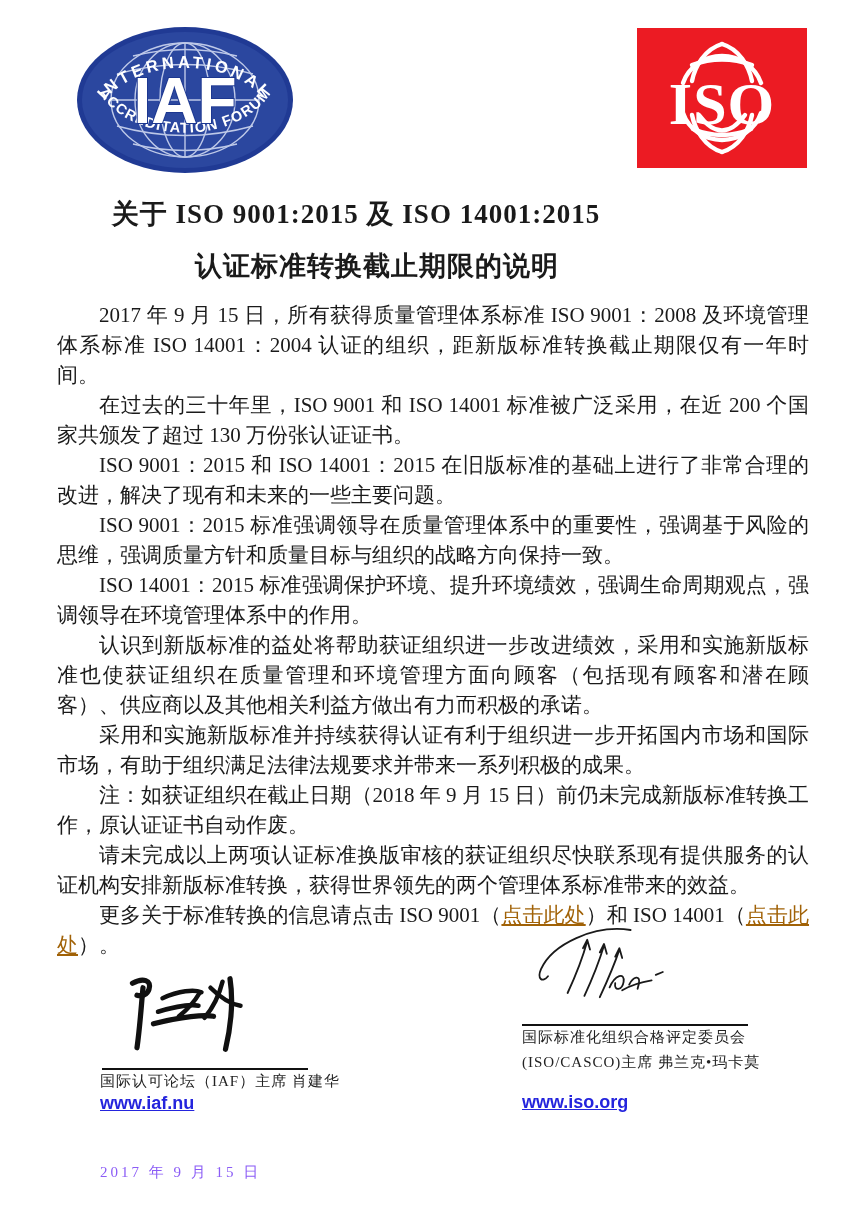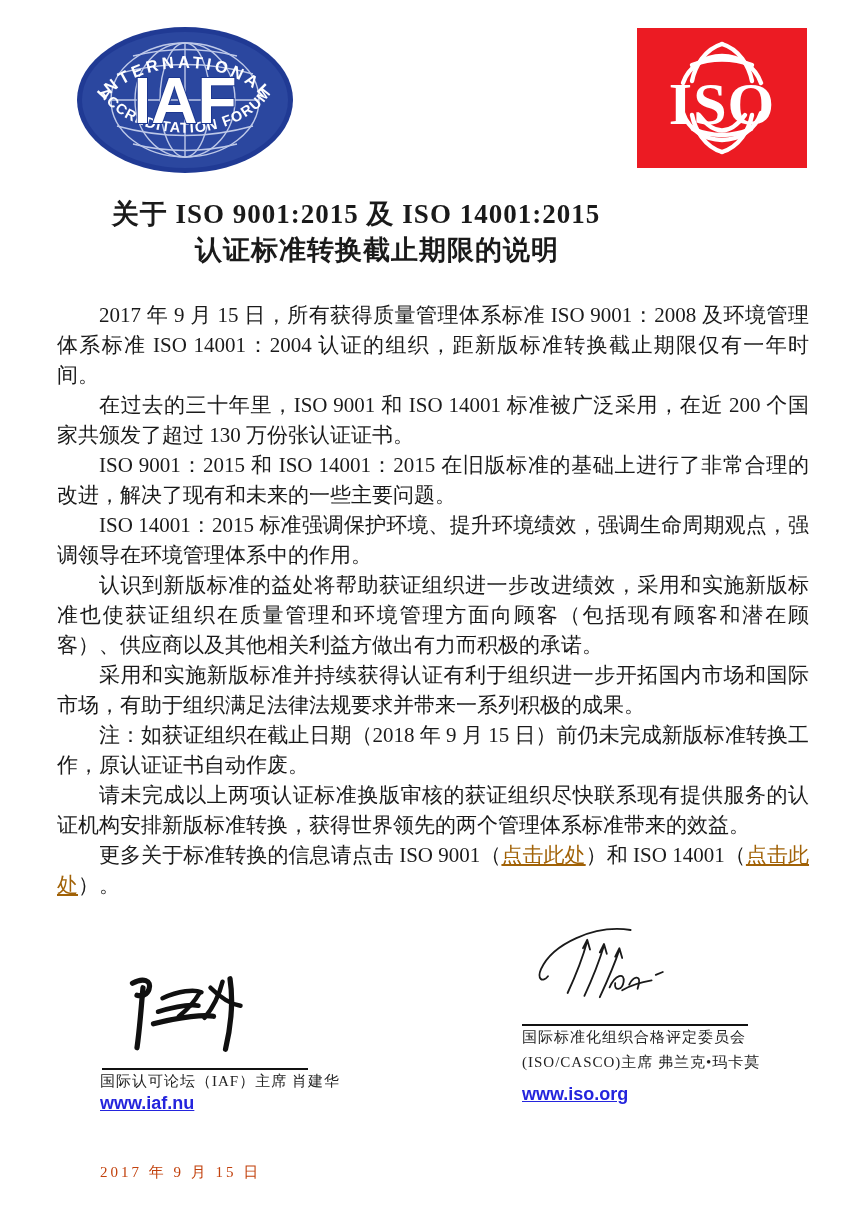--- a/index.html
+++ b/index.html
@@ -14,21 +14,21 @@
     font-family: "Liberation Serif", "DejaVu Serif", serif;
     color: #1a1a1a;
   }
   .iaf-logo { position: absolute; left: 75px; top: 25px; width: 220px; height: 150px; }
   .iso-logo { position: absolute; left: 637px; top: 28px; width: 170px; height: 140px; }
   .title-block { position: absolute; left: 0; top: 198px; width: 712px; text-align: center; }
   .title-line {
     font-size: 27px; font-weight: bold; line-height: 32px;
     letter-spacing: 1px;
   }
-  .title-line + .title-line { margin-top: 4px; padding-left: 42px; }
+  .title-line + .title-line { margin-top: 20px; padding-left: 42px; }
   .body-text {
     position: absolute; left: 57px; top: 300px; width: 752px;
     font-size: 21px; line-height: 30px;
     text-align: justify;
   }
   .body-text p { text-indent: 2em; margin: 0; }
   .link {
     color: #a16207; text-decoration: underline; cursor: pointer;
   }
   .sig-col { position: absolute; }
@@ -42,24 +42,24 @@
   .sig-caption {
     font-size: 15px; line-height: 23px; letter-spacing: 1px;
     margin-top: 0; color: #222222;
   }
   .sig-link {
     display: inline-block; 
     font-family: "Liberation Sans", "DejaVu Sans", sans-serif;
     font-size: 18px; font-weight: bold;
     color: #2424dd; text-decoration: underline; cursor: pointer;
   }
-  .sig-right .sig-link { margin-top: 10px; }
+  .sig-right .sig-link { margin-top: 18px; }
   .footer-date {
     position: absolute; left: 100px; top: 1163px;
-    font-size: 15px; letter-spacing: 3px; color: #c2410c;
+    font-size: 15px; letter-spacing: 3px; color: #8b5cf6;
   }
 </style>
 </head>
 <body>
 
 <div class="page">
 
   <svg class="iaf-logo" viewBox="0 0 220 150" aria-hidden="true">
     <ellipse cx="110" cy="75" rx="108" ry="73" fill="#203a94"></ellipse>
     <ellipse cx="110" cy="75" rx="103" ry="68" fill="#2b479f"></ellipse>
@@ -103,20 +103,21 @@
 
   <div class="title-block">
     <div class="title-line">关于 ISO 9001:2015 及 ISO 14001:2015</div>
     <div class="title-line">认证标准转换截止期限的说明</div>
   </div>
 
   <div class="body-text">
     <p>2017 年 9 月 15 日，所有获得质量管理体系标准 ISO 9001：2008 及环境管理体系标准 ISO 14001：2004 认证的组织，距新版标准转换截止期限仅有一年时间。</p>
     <p>在过去的三十年里，ISO 9001 和 ISO 14001 标准被广泛采用，在近 200 个国家共颁发了超过 130 万份张认证证书。</p>
     <p>ISO 9001：2015 和 ISO 14001：2015 在旧版标准的基础上进行了非常合理的改进，解决了现有和未来的一些主要问题。</p>
+    <p>ISO 9001：2015 标准强调领导在质量管理体系中的重要性，强调基于风险的思维，强调质量方针和质量目标与组织的战略方向保持一致。</p>
     <p>ISO 14001：2015 标准强调保护环境、提升环境绩效，强调生命周期观点，强调领导在环境管理体系中的作用。</p>
     <p>认识到新版标准的益处将帮助获证组织进一步改进绩效，采用和实施新版标准也使获证组织在质量管理和环境管理方面向顾客（包括现有顾客和潜在顾客）、供应商以及其他相关利益方做出有力而积极的承诺。</p>
     <p>采用和实施新版标准并持续获得认证有利于组织进一步开拓国内市场和国际市场，有助于组织满足法律法规要求并带来一系列积极的成果。</p>
     <p>注：如获证组织在截止日期（2018 年 9 月 15 日）前仍未完成新版标准转换工作，原认证证书自动作废。</p>
     <p>请未完成以上两项认证标准换版审核的获证组织尽快联系现有提供服务的认证机构安排新版标准转换，获得世界领先的两个管理体系标准带来的效益。</p>
     <p>
       <span>更多关于标准转换的信息请点击 ISO 9001（</span><span class="link">点击此处</span><span>）和 ISO 14001（</span><span class="link">点击此处</span><span>）。</span>
     </p>
   </div>
 

